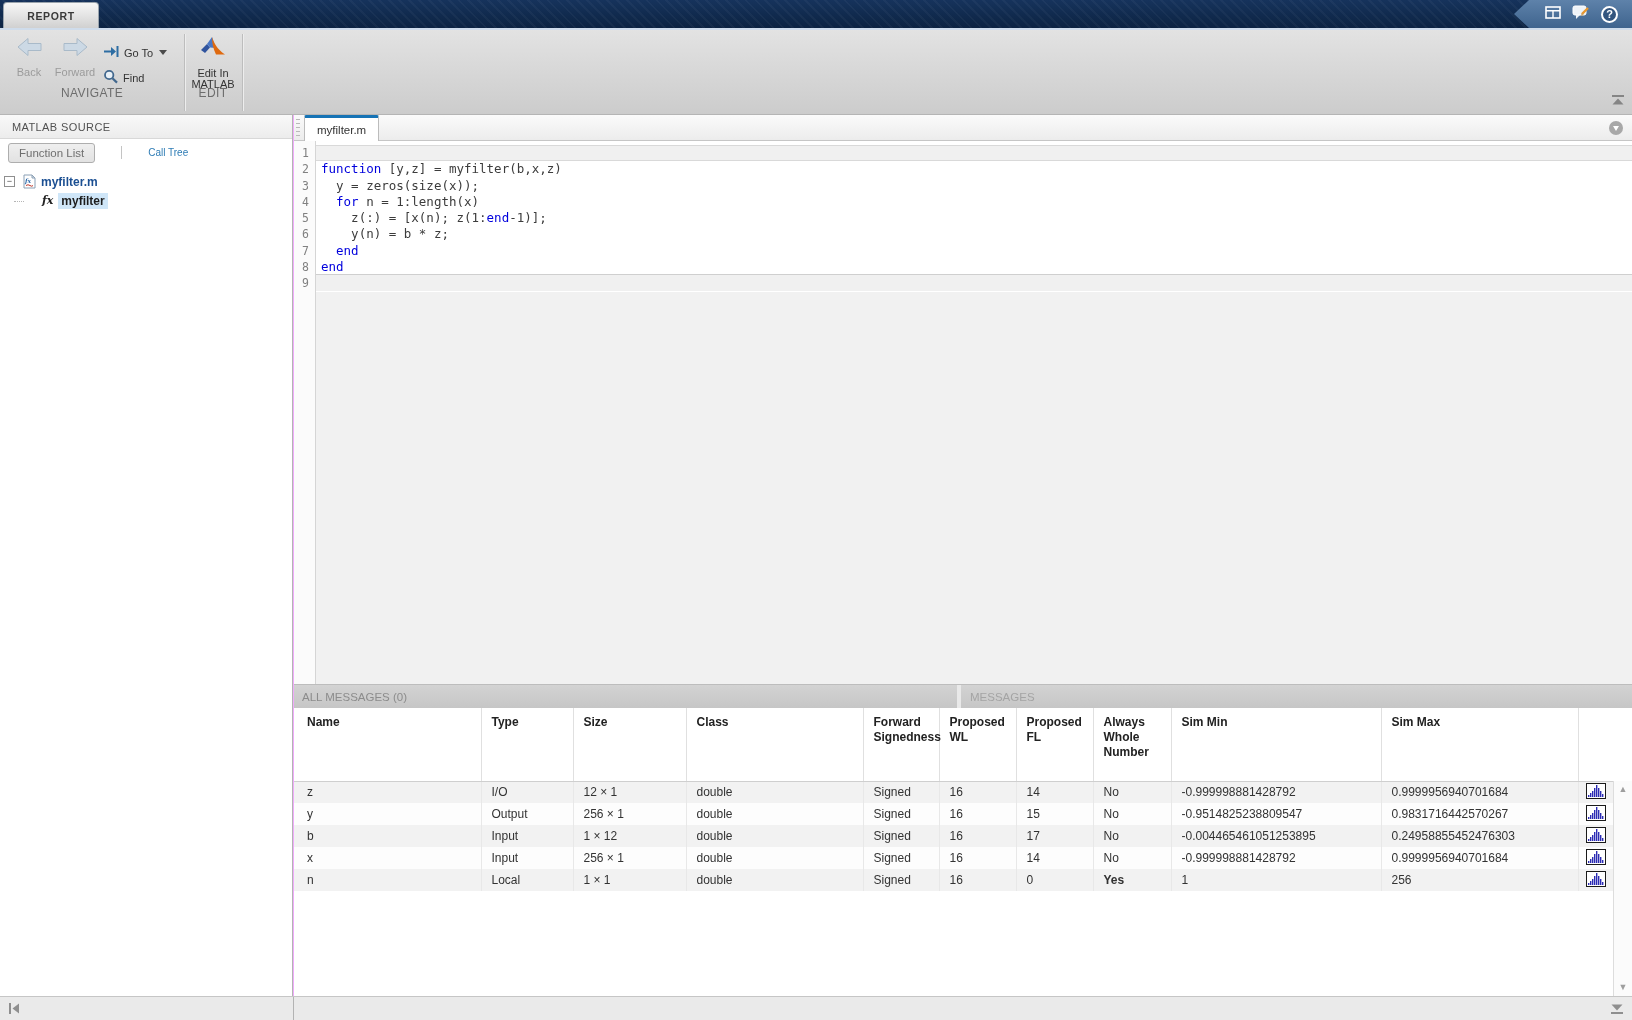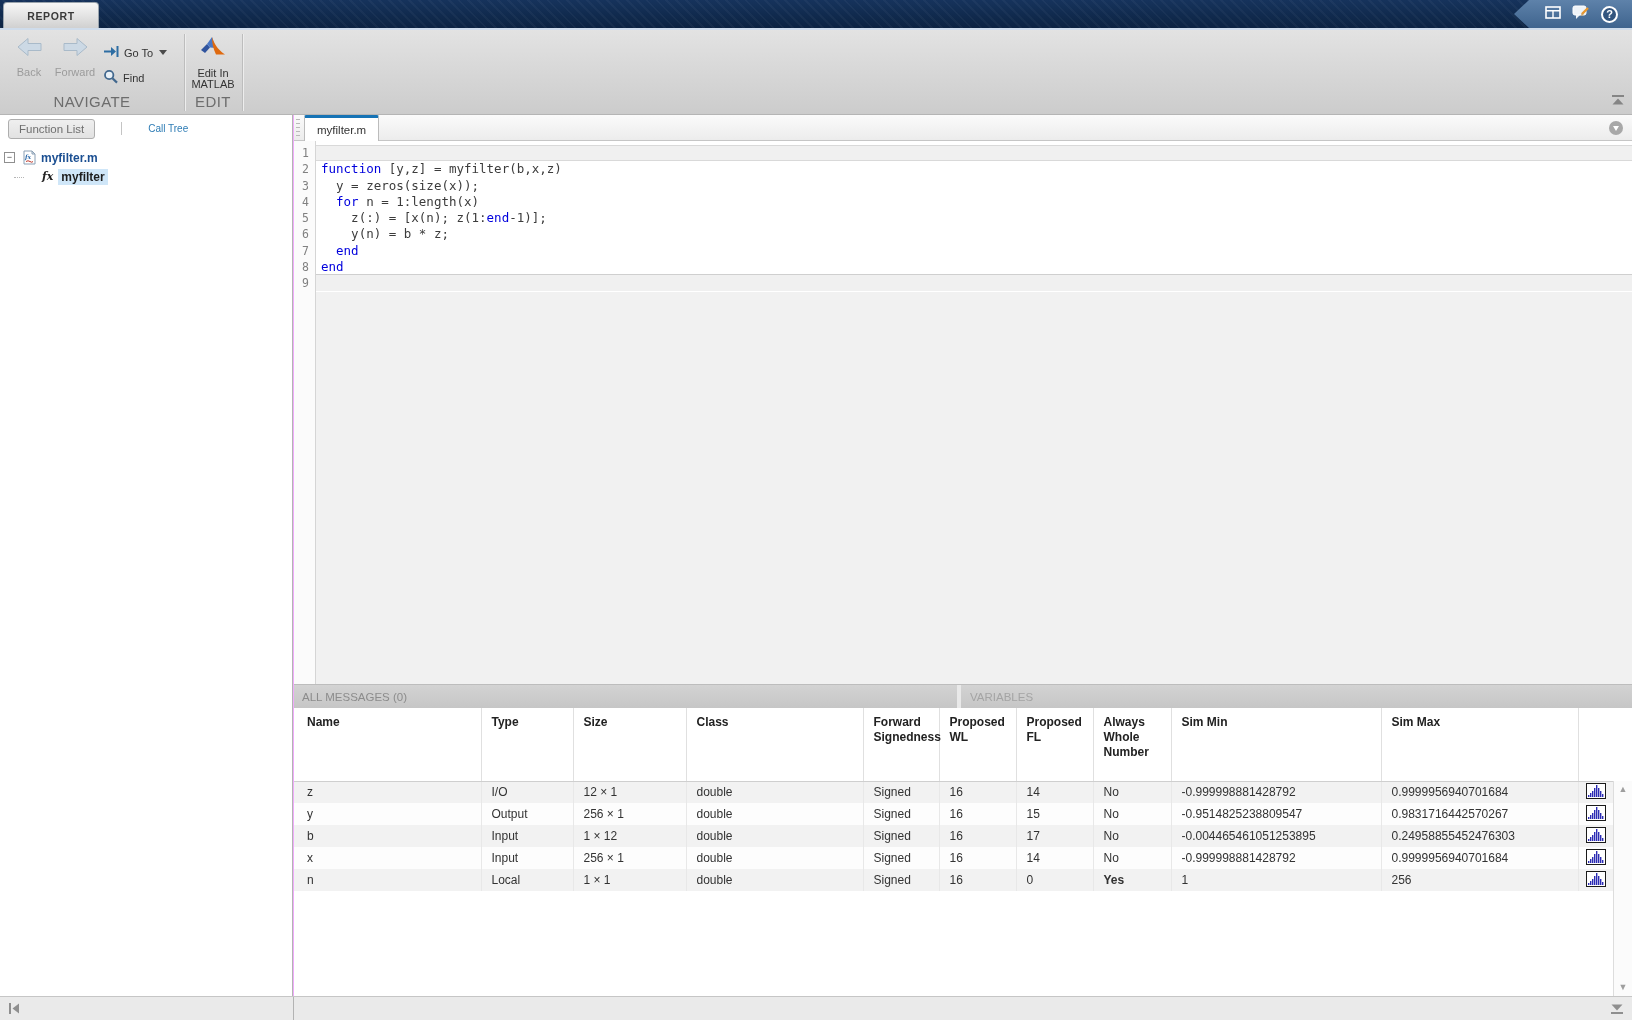--- a/index.html
+++ b/index.html
@@ -28,21 +28,21 @@
   .ribbon{position:absolute;left:0;top:28px;width:1632px;height:87px;
     background:linear-gradient(#e3e3e3,#cccccc);border-bottom:1px solid #b5b5b5;box-sizing:border-box;}
   .ribbon::before{content:"";position:absolute;left:0;top:0;right:0;height:2px;background:#cfdceb;}
   .rb-btn{position:absolute;display:flex;flex-direction:column;align-items:center;gap:5px;}
   .rb-label{font-size:11px;color:#9b9b9b;}
   .rb-label.en{color:#333;}
   .rb-row{position:absolute;display:flex;align-items:center;gap:4px;font-size:11.5px;color:#333;}
   .caret{width:0;height:0;border-left:4px solid transparent;border-right:4px solid transparent;
     border-top:5px solid #4a4a4a;margin-left:2px;}
   .sec-div{position:absolute;top:6px;bottom:3px;width:1px;background:#bdbdbd;box-shadow:1px 0 0 #ededed;}
-  .sec-label{position:absolute;bottom:4px;font-size:15px;color:#6d6d6d;letter-spacing:.4px;text-align:center;}
+  .sec-label{position:absolute;bottom:14px;font-size:12px;color:#6d6d6d;letter-spacing:.4px;text-align:center;}
   .ribbon-collapse{position:absolute;right:6px;bottom:4px;cursor:pointer;}
 
   
   .left-panel{position:absolute;left:0;top:115px;width:293px;height:881px;background:#fff;
     border-right:1px solid #b3b3b3;box-sizing:border-box;}
   .panel-title{height:23px;background:linear-gradient(#f9f9f9,#ececec);border-bottom:1px solid #d8d8d8;
     display:flex;align-items:center;padding-left:12px;font-size:11px;color:#515151;letter-spacing:.4px;}
   .src-tabs{height:27px;display:flex;align-items:center;padding-left:8px;gap:26px;}
   .fn-list-btn{background:linear-gradient(#efefef,#e2e2e2);border:1px solid #aeaeae;border-radius:3px;
     font-size:11.5px;color:#6f6f6f;padding:3px 10px;}
@@ -212,20 +212,21 @@
 
     <span class="ribbon-collapse">
       <svg width="16" height="12" viewBox="0 0 16 12">
         <rect x="2" y="1" width="12" height="2" fill="#858585"></rect>
         <polygon points="8,4.5 13.5,10.5 2.5,10.5" fill="#858585"></polygon>
       </svg>
     </span>
   </div>
 
   <div class="left-panel">
+    <div class="panel-title">MATLAB SOURCE</div>
     <div class="src-tabs">
       <span class="fn-list-btn">Function List</span>
       <span class="tab-sep"></span>
       <span class="call-tree">Call Tree</span>
     </div>
     <div class="tree">
       <div class="tree-row">
         <span class="expander">−</span>
         <span style="margin-left:8px;display:flex;">
           <svg width="13" height="15" viewBox="0 0 13 15">
@@ -296,21 +297,21 @@
             <span class="ct"></span>
           </div>
         </div>
       <div class="code-fill"></div>
     </div>
 
     <div class="bottom-panel">
       <div class="bp-tabstrip">
         <div class="bp-tab-left">ALL MESSAGES (0)</div>
         <div class="bp-sep"></div>
-        <div class="bp-tab-right">VARIABLES</div>
+        <div class="bp-tab-right">MESSAGES</div>
       </div>
 
       <table class="vars">
         <colgroup>
           <col style="width:187px">
             <col style="width:92px">
             <col style="width:113px">
             <col style="width:177px">
           <col style="width:76px">
             <col style="width:77px">

